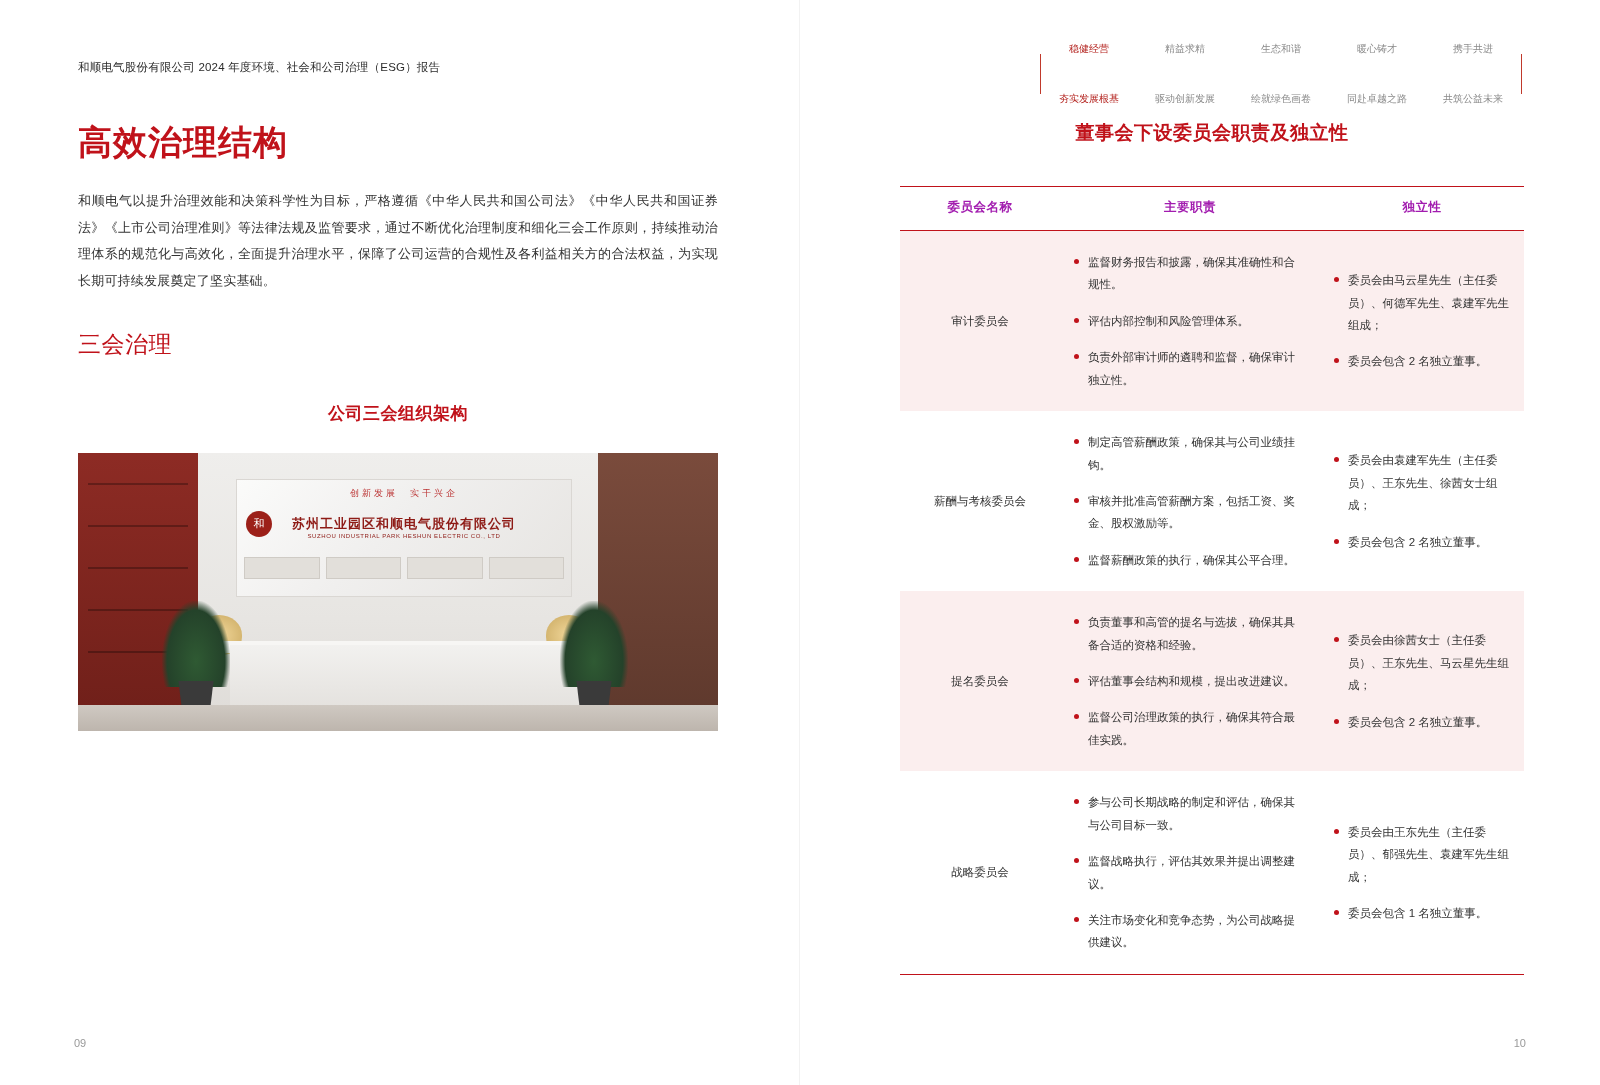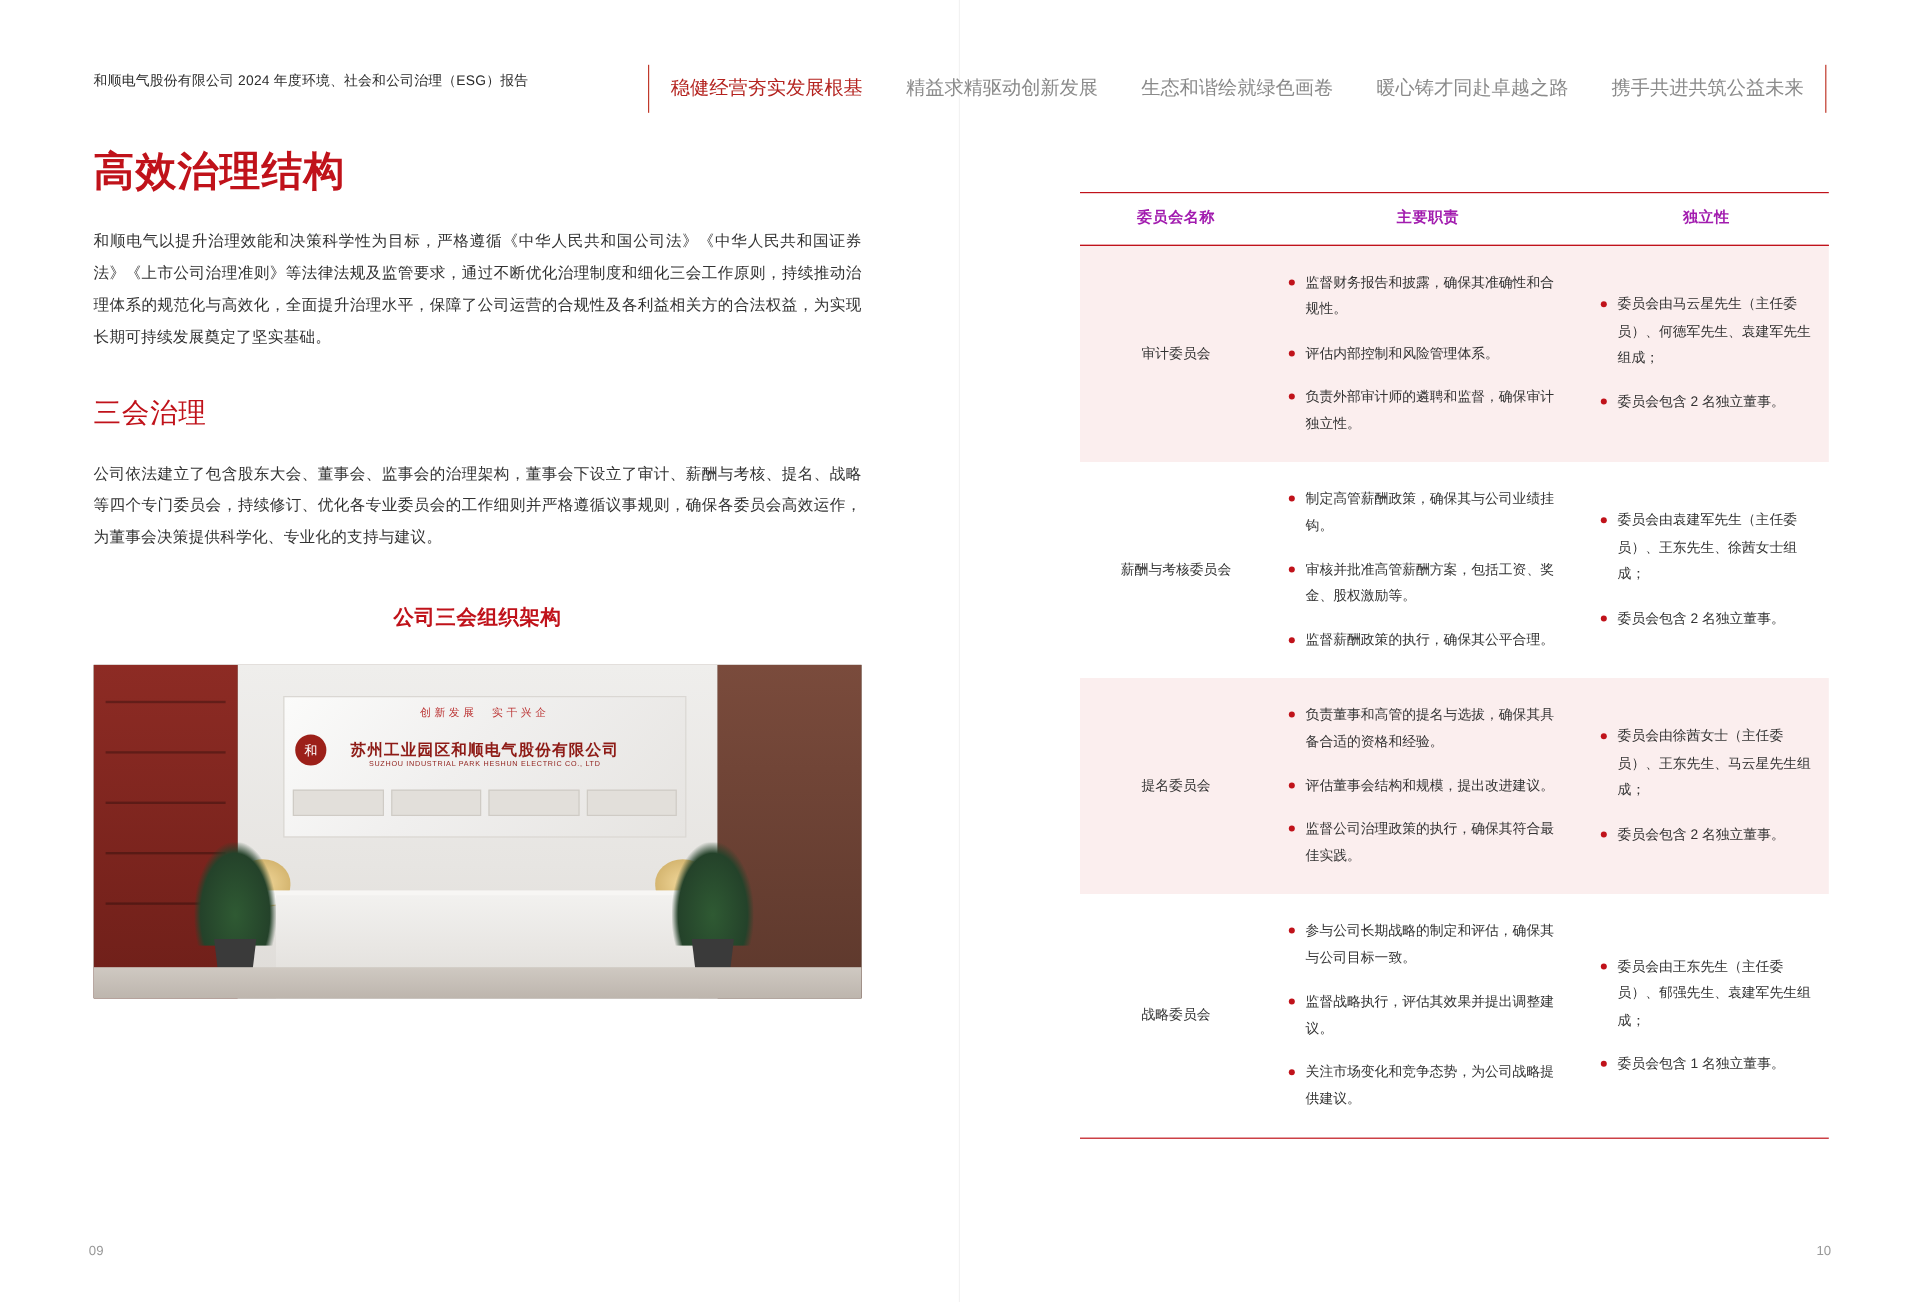--- a/index.html
+++ b/index.html
@@ -42,28 +42,29 @@
     height: 40px;
   }
   .nav-sep {
     width: 1px;
     background: #c0392b;
     margin: 0 0px;
     align-self: stretch;
   }
   .nav-item {
     display: flex;
-    flex-direction: row;
+    flex-direction: column;
     justify-content: center;
     align-items: center;
     padding: 0 18px;
     line-height: 1.45;
-    font-size: 16px;
+    font-size: 10px;
     color: #8a8a8a;
     white-space: nowrap;
+    gap: 36px;
   }
   .nav-item.active { color: #b4231f; }
   
   .left-col {
     position: absolute;
     left: 78px;
     top: 120px;
     width: 640px;
   }
   h1.section-title {
@@ -304,21 +305,20 @@
       <span>携手共进</span>
       <span>共筑公益未来</span>
     </div>
     <div class="nav-sep"></div>
   </div>
 
   <div class="left-col">
     <h1 class="section-title">高效治理结构</h1>
     <div class="body-text">和顺电气以提升治理效能和决策科学性为目标，严格遵循《中华人民共和国公司法》《中华人民共和国证券法》《上市公司治理准则》等法律法规及监管要求，通过不断优化治理制度和细化三会工作原则，持续推动治理体系的规范化与高效化，全面提升治理水平，保障了公司运营的合规性及各利益相关方的合法权益，为实现长期可持续发展奠定了坚实基础。</div>
     <h2 class="sub-title">三会治理</h2>
-    <div class="body-text">公司依法建立了包含股东大会、董事会、监事会的治理架构，董事会下设立了审计、薪酬与考核、提名、战略等四个专门委员会，持续修订、优化各专业委员会的工作细则并严格遵循议事规则，确保各委员会高效运作，为董事会决策提供科学化、专业化的支持与建议。</div>
 
     <div class="chart-title">公司三会组织架构</div>
 
 
     <div class="photo">
       <div class="ph-back"></div>
       <div class="ph-wallL">
         <div class="ph-shelf" style="top:30px;"></div>
         <div class="ph-shelf" style="top:72px;"></div>
         <div class="ph-shelf" style="top:114px;"></div>
@@ -347,20 +347,21 @@
       </div>
       <div class="ph-plantR">
         <div class="ph-leaves"></div>
           <div class="ph-pot"></div>
       </div>
       <div class="ph-floor"></div>
     </div>
   </div>
 
   <div class="right-col">
+    <div class="right-title">董事会下设委员会职责及独立性</div>
 
     <table class="cmt">
       <colgroup>
         <col style="width:160px;">
         <col style="width:260px;">
         <col style="width:204px;">
       </colgroup>
       <thead>
         <tr>
           <th>委员会名称</th>

